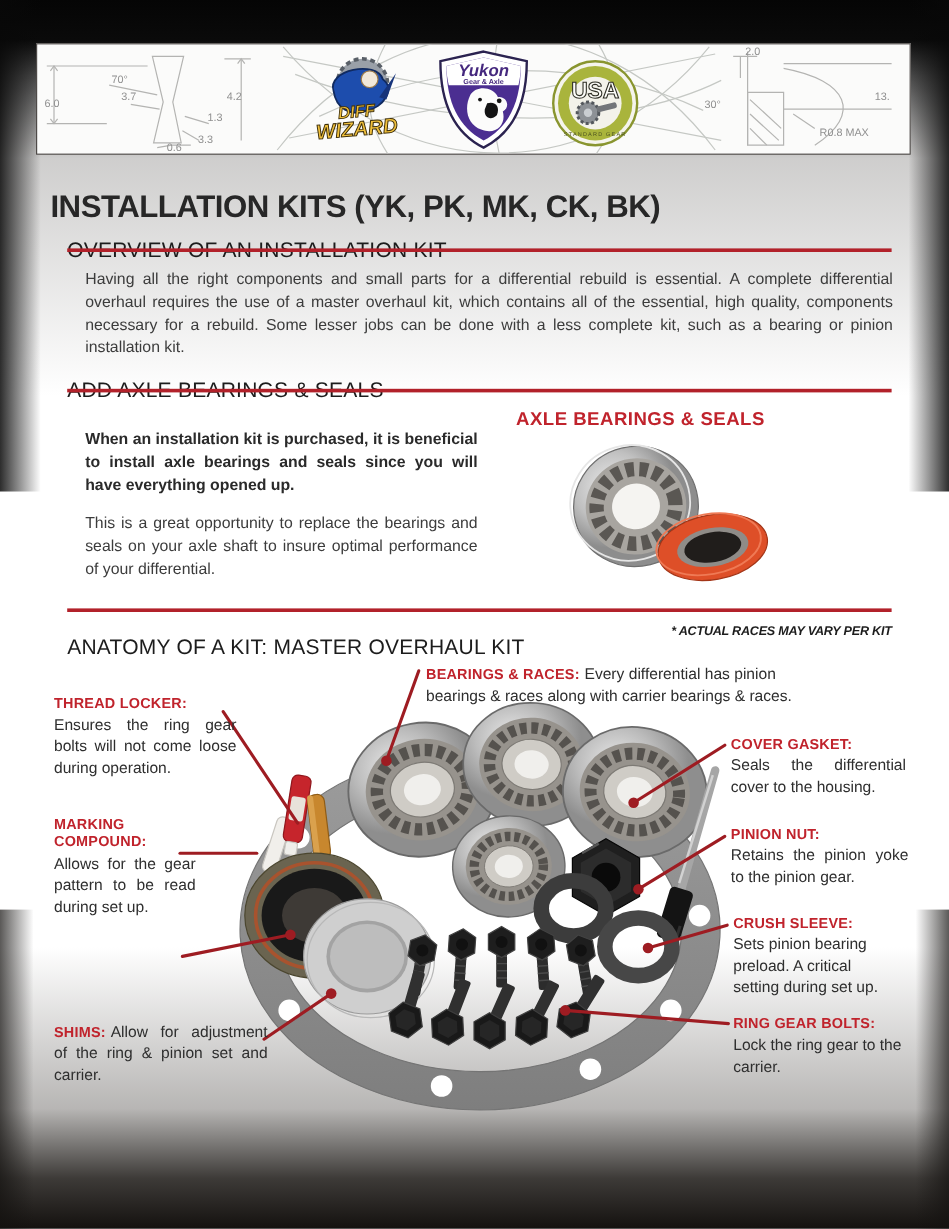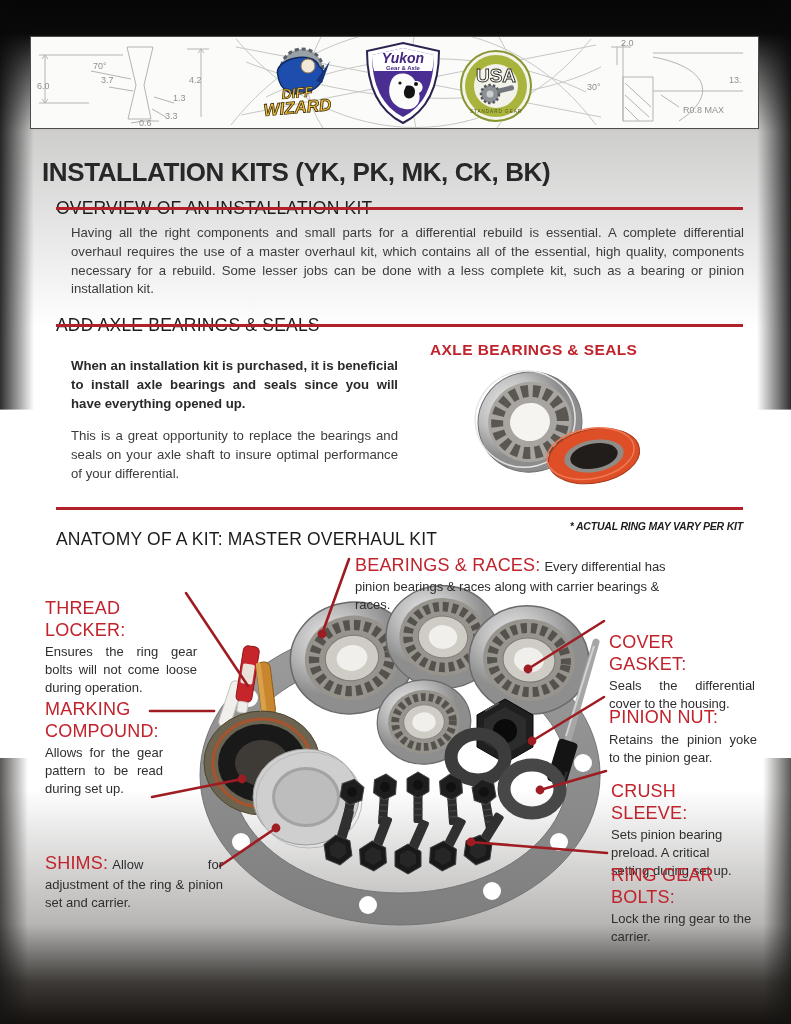--- a/index.html
+++ b/index.html
@@ -29,22 +29,22 @@
   .page-title{position:absolute;left:42px;top:140px;font-size:26px;font-weight:bold;letter-spacing:-.4px;color:#272727;z-index:3;white-space:nowrap;}
   .sec-head{position:absolute;left:56px;font-size:17.5px;font-weight:normal;letter-spacing:.2px;color:#1c1c1c;z-index:3;white-space:nowrap;}
   .rule{position:absolute;left:56px;width:687px;height:3px;background:#b2212a;z-index:3;}
   .body-text{position:absolute;font-size:13.2px;line-height:1.42;color:#3c3c3c;text-align:justify;z-index:3;}
   .bold-text{font-weight:bold;color:#2a2a2a;}
   .axle-photo-label{position:absolute;left:430px;top:341px;width:250px;text-align:left;font-size:15.5px;font-weight:bold;letter-spacing:.4px;color:#c0232c;z-index:3;}
   .anatomy-note{position:absolute;left:553px;top:520px;width:190px;text-align:right;font-size:10.5px;font-style:italic;font-weight:bold;letter-spacing:-.2px;color:#1d1d1d;z-index:3;white-space:nowrap;}
   
   .callout{position:absolute;font-size:13px;line-height:1.38;color:#2e2e2e;z-index:3;}
   .callout.just{text-align:justify;}
-  .clabel{color:#c0232c;font-weight:normal;font-size:18px;letter-spacing:.2px;}
-  .block .clabel{display:block;margin-bottom:2px;line-height:1.2;margin-top:19px;}
+  .clabel{color:#c0232c;font-weight:bold;font-size:12px;letter-spacing:.2px;}
+  .block .clabel{display:block;margin-bottom:2px;line-height:1.2;}
   .inline .clabel{display:inline;margin-right:4px;}
   .art{position:absolute;inset:0;width:791px;height:1024px;z-index:1;pointer-events:none;}
   .red-line{stroke:#9e1c22;stroke-width:2.6;fill:none;stroke-linecap:round;}
   .red-dot{fill:#9e1c22;}
   .axle-photo{position:absolute;left:452px;top:360px;width:210px;height:128px;z-index:2;}
 </style>
 </head>
 <body>
 
 <div class="page">
@@ -172,21 +172,21 @@
     <g transform="translate(142,96) rotate(-10)">
       <ellipse rx="46" ry="27" fill="#de4f28" stroke="#a33517"></ellipse>
       <ellipse rx="30" ry="16" fill="#8f8c88"></ellipse>
       <ellipse rx="24" ry="12.5" fill="#201d1b"></ellipse>
       <ellipse cx="-3" cy="-3" rx="44" ry="25" fill="none" stroke="#ef7a55" stroke-width="1.5"></ellipse>
     </g>
   </svg>
 
   <div class="rule" style="top:507px;"></div>
   <h2 class="sec-head" style="top:514px;">ANATOMY OF A KIT: MASTER OVERHAUL KIT</h2>
-  <div class="anatomy-note">* ACTUAL RING MAY VARY PER KIT</div>
+  <div class="anatomy-note">* ACTUAL RACES MAY VARY PER KIT</div>
 
   <div class="callout inline" style="left:355px;top:553px;width:338px;">
     <span class="clabel">BEARINGS &amp; RACES:</span><span>Every differential has pinion bearings &amp; races along with carrier bearings &amp; races.</span>
   </div>
   <div class="callout block just" style="left:45px;top:579px;width:152px;">
     <span class="clabel">THREAD LOCKER:</span><span>Ensures the ring gear bolts will not come loose during operation.</span>
   </div>
   <div class="callout block just" style="left:45px;top:680px;width:118px;">
     <span class="clabel">MARKING COMPOUND:</span><span>Allows for the gear pattern to be read during set up.</span>
   </div>

